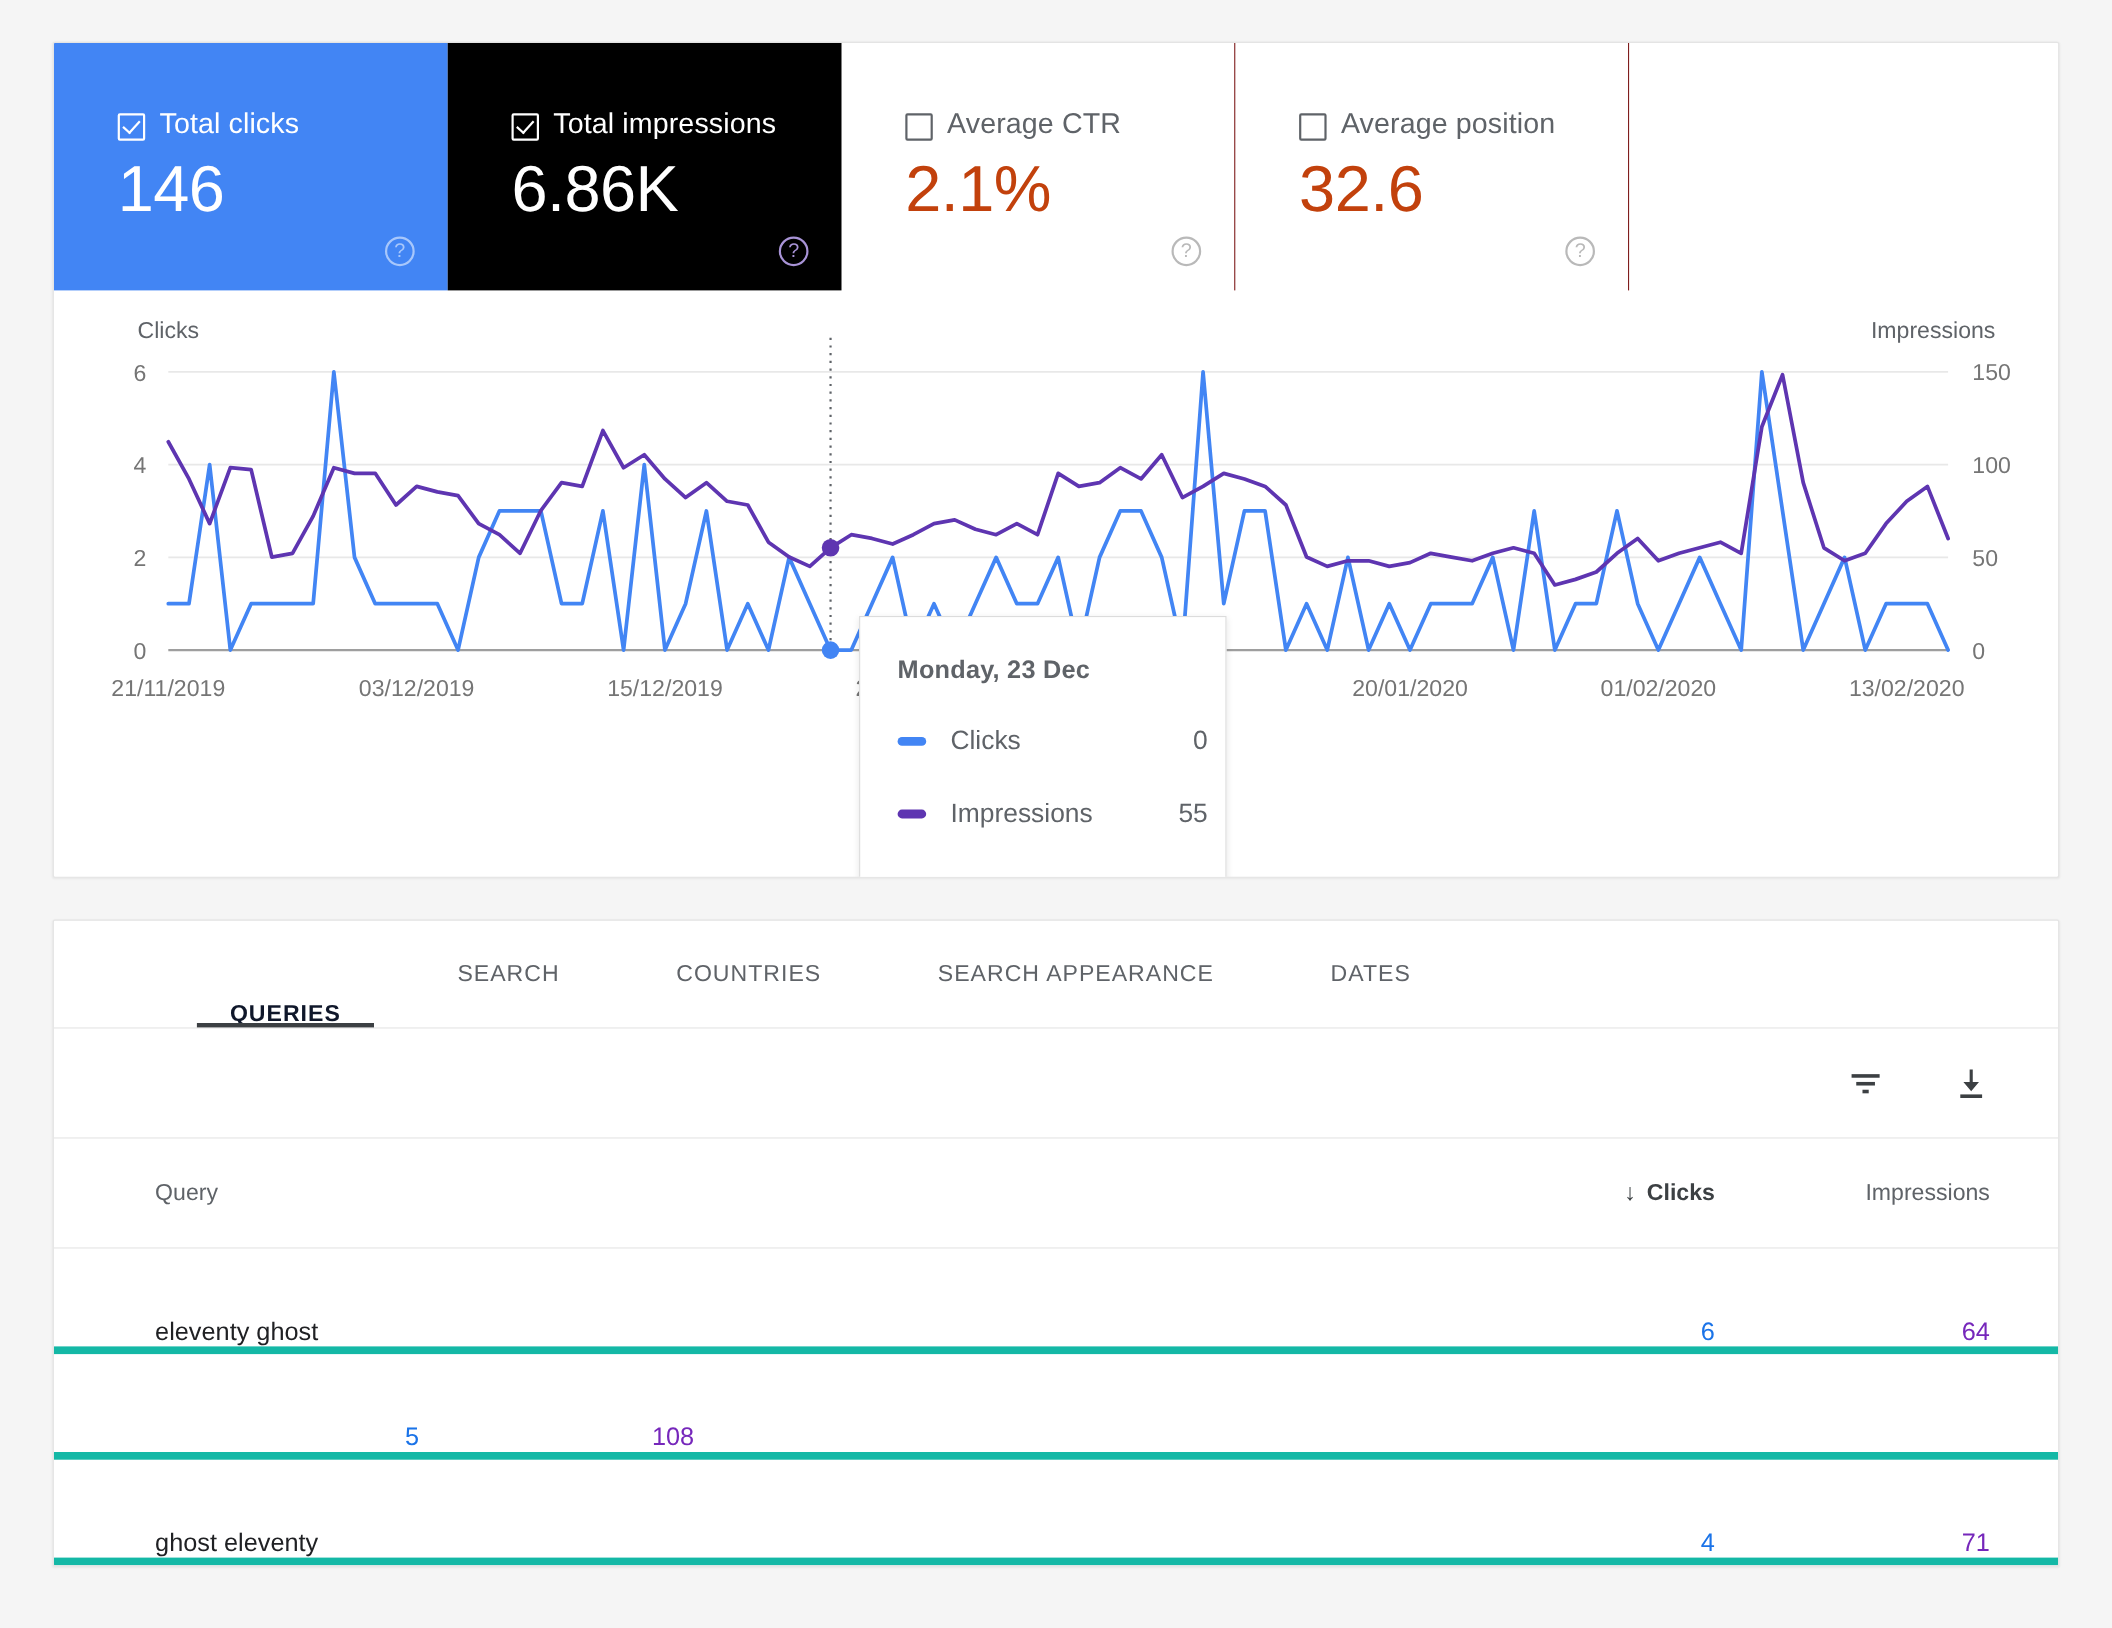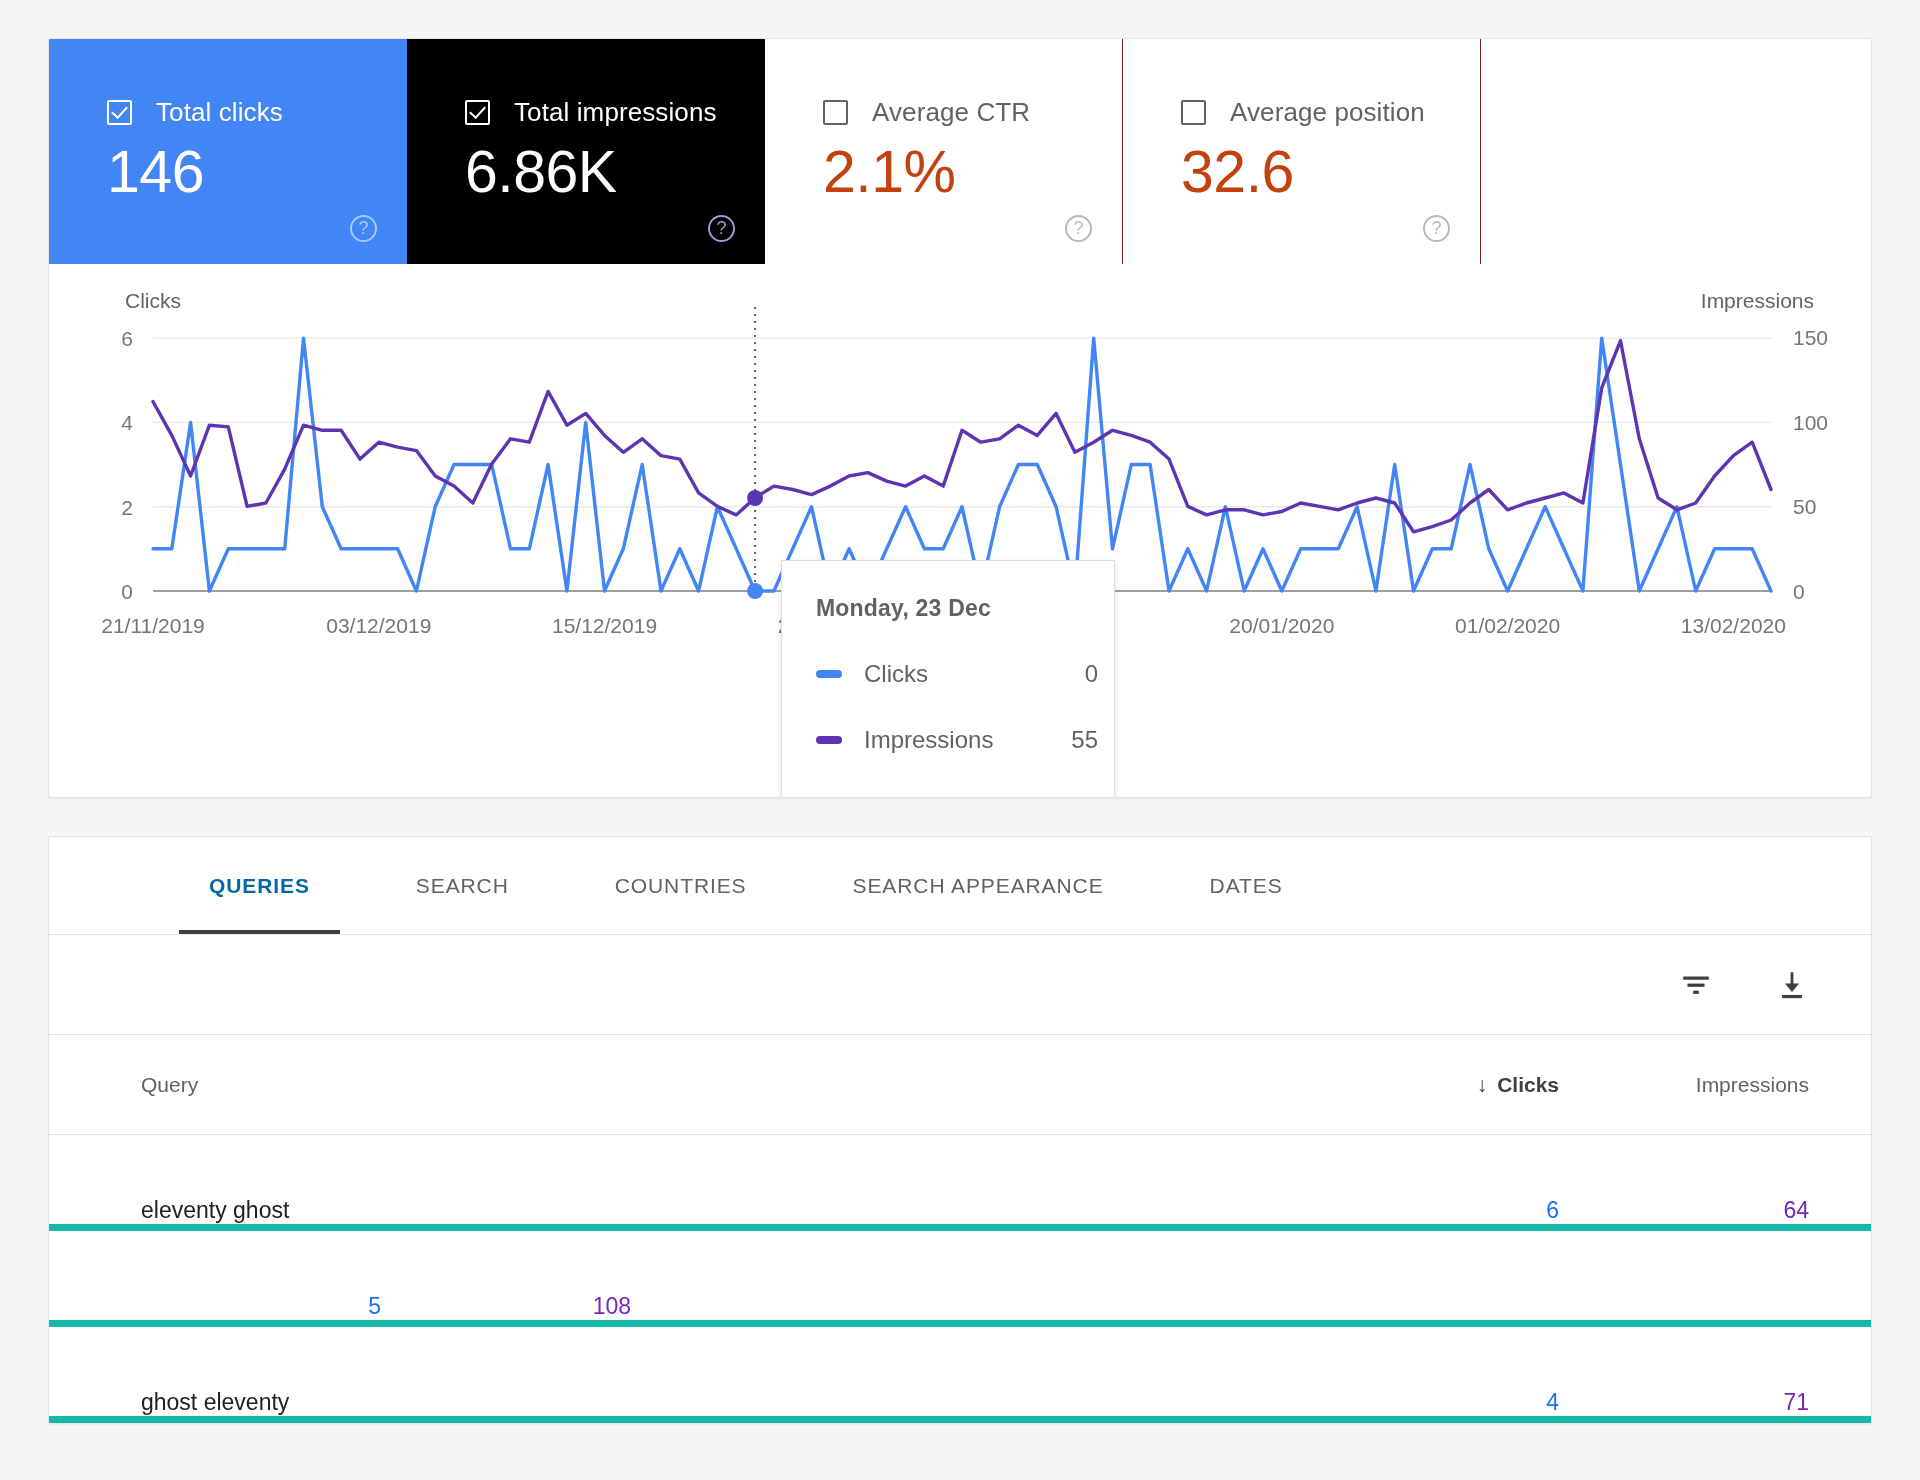--- a/index.html
+++ b/index.html
@@ -24,21 +24,21 @@
   .metric {
     position: relative;
     flex: 0 0 358px;
     padding: 58px 0 0 58px;
     border-right: 1px solid #7f1d1d;
     cursor: pointer;
   }
   .metric.filler { flex: 1 1 auto; border-right: none; cursor: default; }
   .metric.sel-clicks { background: #4285f4; border-right: none; }
   .metric.sel-impr { background: #000000; border-right: none; }
-  .metric-head { display: flex; align-items: center; gap: 24px; }
+  .metric-head { display: flex; align-items: flex-end; gap: 13px; }
   .cbox {
     width: 25px; height: 25px;
     border: 2.4px solid #5f6368;
     border-radius: 2px;
     position: relative; flex: none;
   }
   .metric.sel-clicks .cbox, .metric.sel-impr .cbox { border-color: #fff; }
   .cbox.checked::after {
     content: "";
     position: absolute; left: 6px; top: 1px;
@@ -104,21 +104,21 @@
   .tabs { display: flex; height: 98px; border-bottom: 1px solid #e4e4e4; padding-left: 130px; }
   .tab {
     position: relative;
     font-size: 21px; color: #5f6368;
     letter-spacing: .9px;
     padding: 0 30px;
     display: flex; align-items: center;
     cursor: pointer;
     margin-right: 46px;
   }
-  .tab.active { color: #0369a1; font-weight: bold; }
+  .tab.active { color: #0f172a; font-weight: bold; align-items: flex-end; }
   .tab.active::after {
     content: "";
     position: absolute; left: 0; right: 0; bottom: 0;
     height: 4px; background: #3c4043;
   }
   .toolbar {
     height: 100px;
     border-bottom: 1px solid #e4e4e4;
     display: flex; align-items: center; justify-content: flex-end;
     padding-right: 62px; gap: 62px;

